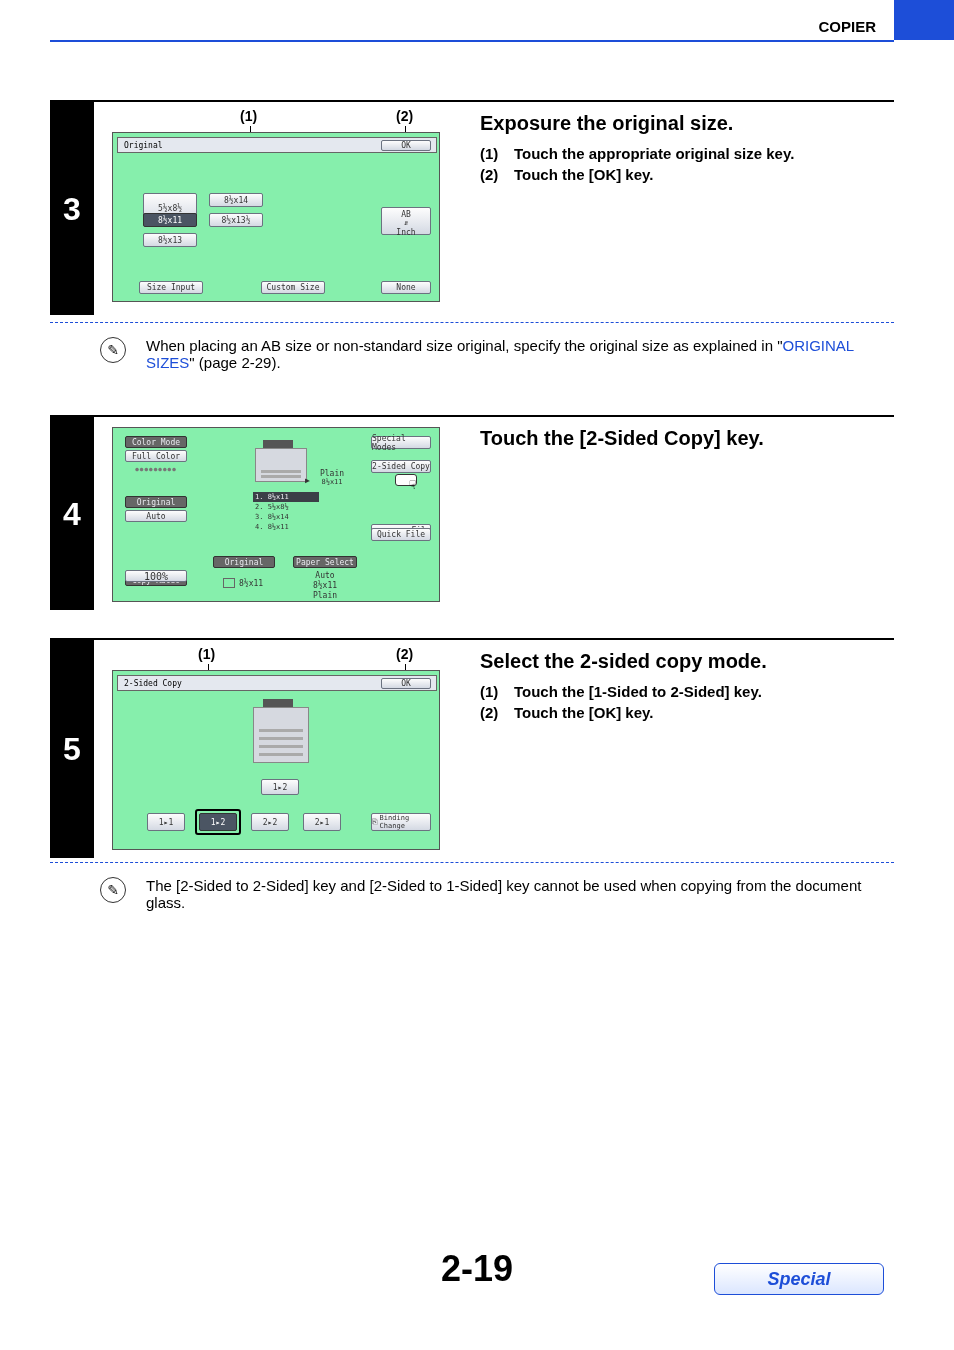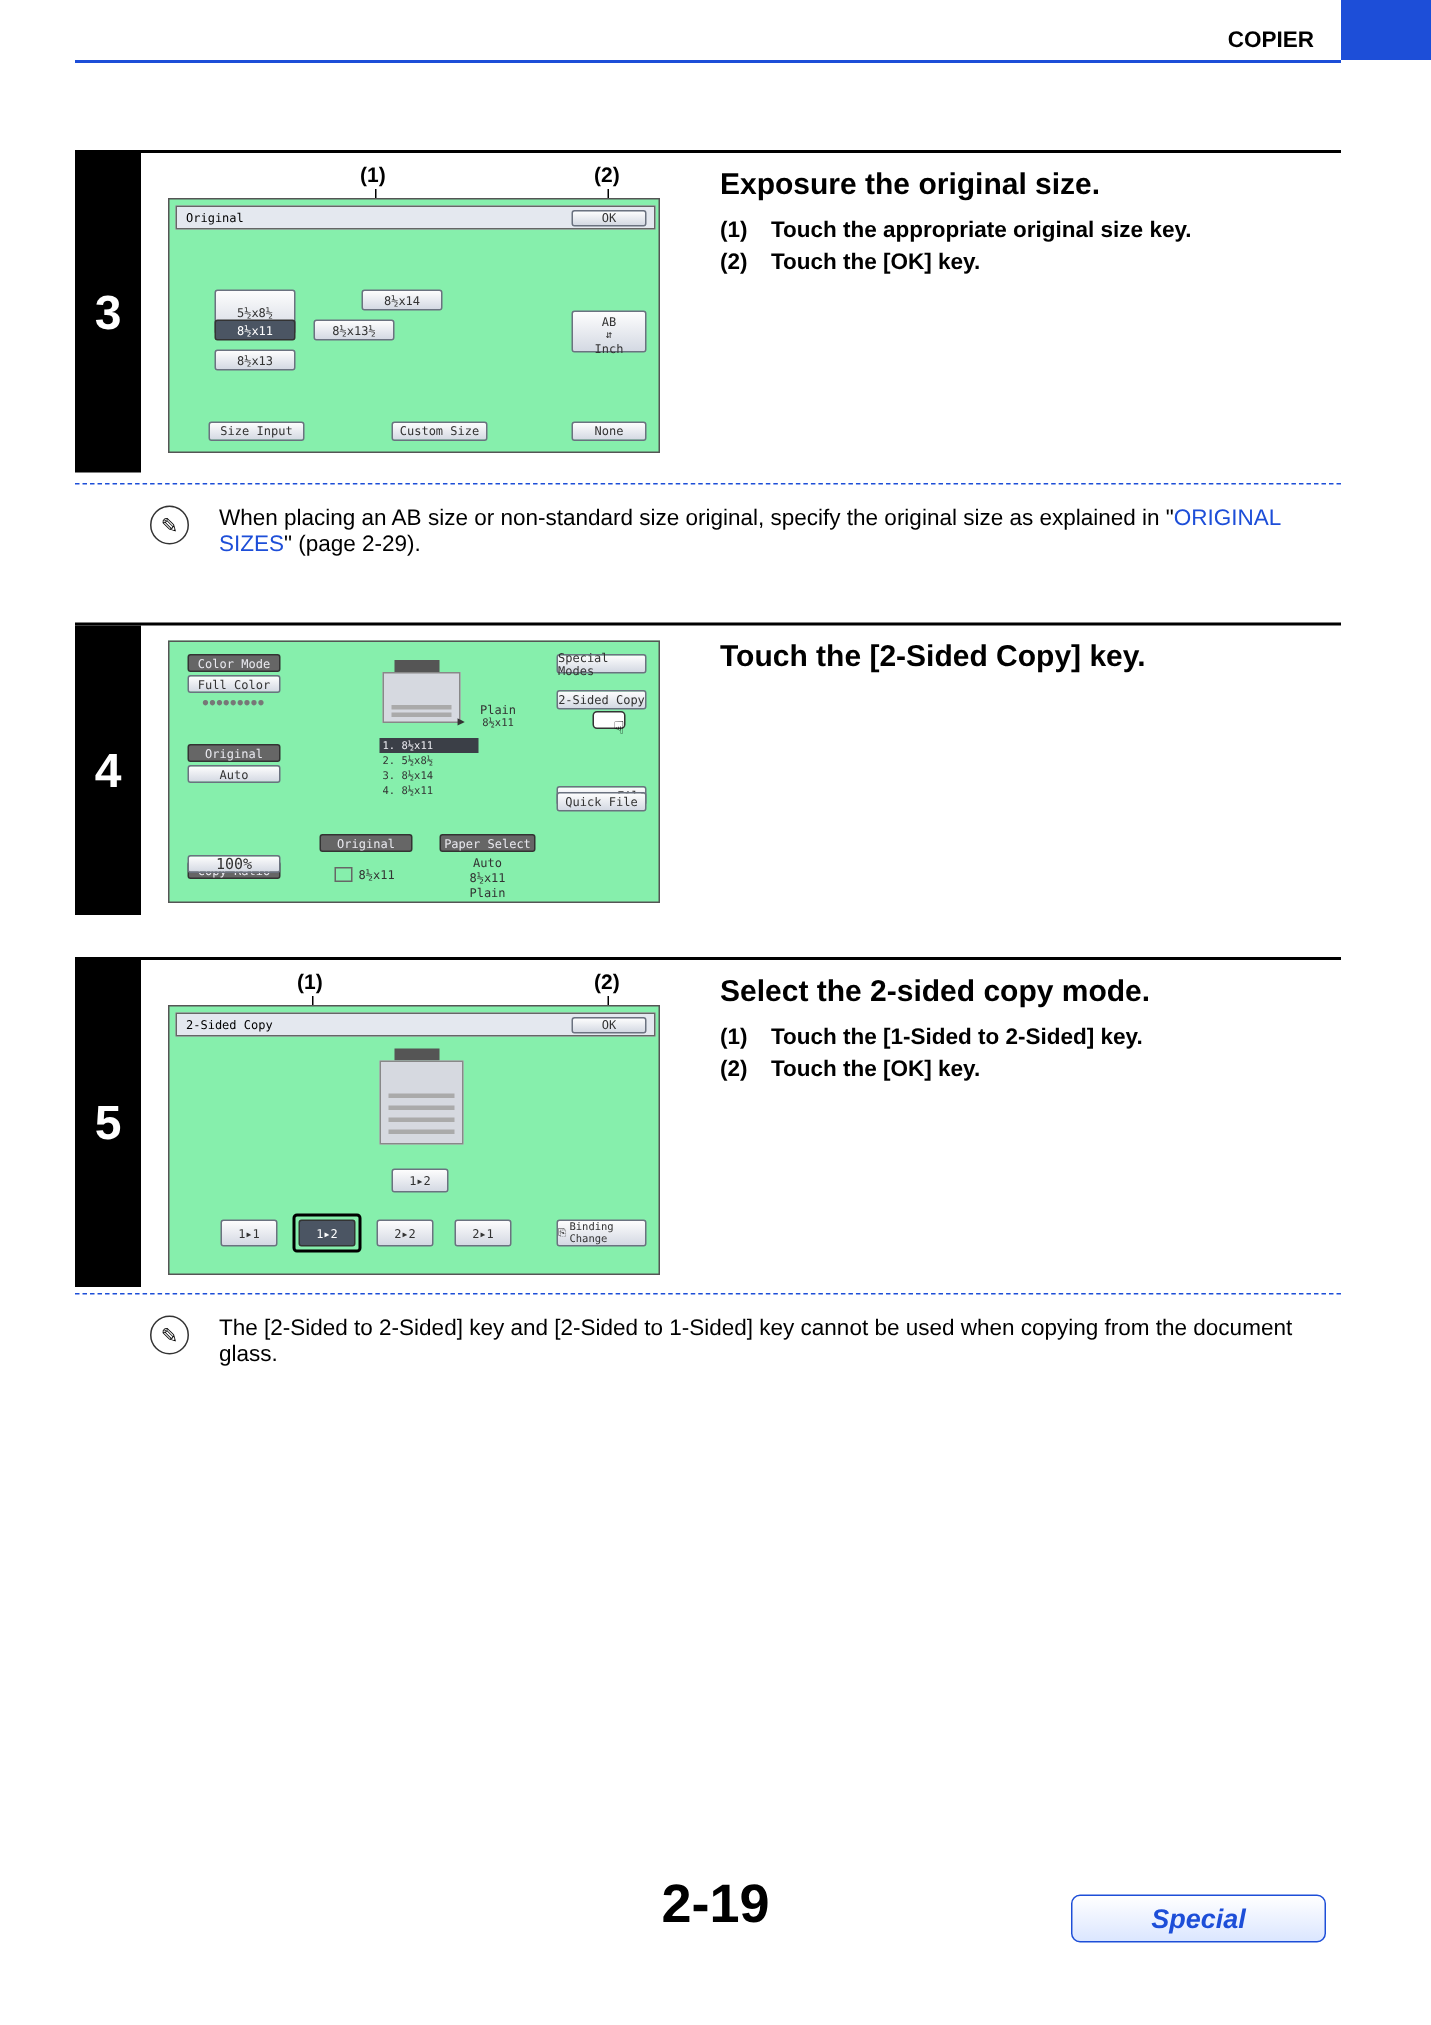--- a/index.html
+++ b/index.html
@@ -182,21 +182,21 @@
   <span class="callout-lbl" style="left:190px;top:6px;">(1)</span>
   <span class="callout-lbl" style="left:346px;top:6px;">(2)</span>
   <div class="callout-line" style="left:200px;top:24px;width:1px;height:102px;"></div>
   <div class="callout-line" style="left:355px;top:24px;width:1px;height:16px;"></div>
 
   <div class="panel" style="left:62px;top:30px;width:328px;height:170px;">
     <div class="titlebar" style="left:4px;top:4px;width:320px;height:16px;justify-content:flex-start;padding-left:6px;">Original</div>
     <div class="lcd-btn" style="left:268px;top:7px;width:50px;height:11px;">OK</div>
 
     <div class="lcd-btn" style="left:30px;top:60px;width:54px;height:30px;">5½x8½</div>
-    <div class="lcd-btn" style="left:96px;top:60px;width:54px;height:14px;margin-left:32px;">8½x14</div>
+    <div class="lcd-btn" style="left:96px;top:60px;width:54px;height:14px;">8½x14</div>
     <div class="lcd-btn sel" style="left:30px;top:80px;width:54px;height:14px;">8½x11</div>
     <div class="lcd-btn" style="left:96px;top:80px;width:54px;height:14px;">8½x13½</div>
     <div class="lcd-btn" style="left:30px;top:100px;width:54px;height:14px;">8½x13</div>
 
     <div class="lcd-btn" style="left:268px;top:74px;width:50px;height:28px;display:block;text-align:center;line-height:9px;padding-top:2px;">
       <div>AB</div>
       <div style="font-size:7px;">⇵</div>
       <div>Inch</div>
     </div>
 

